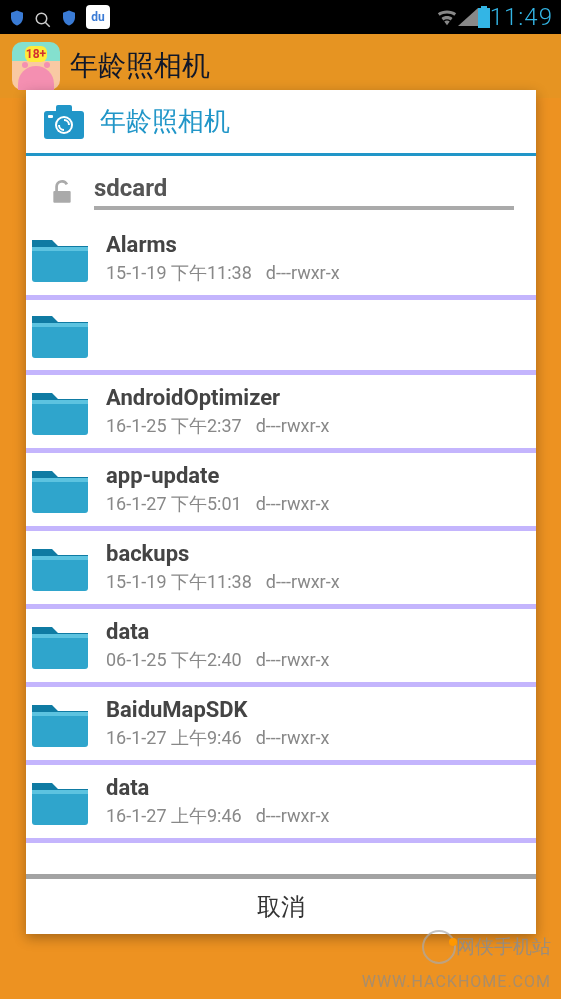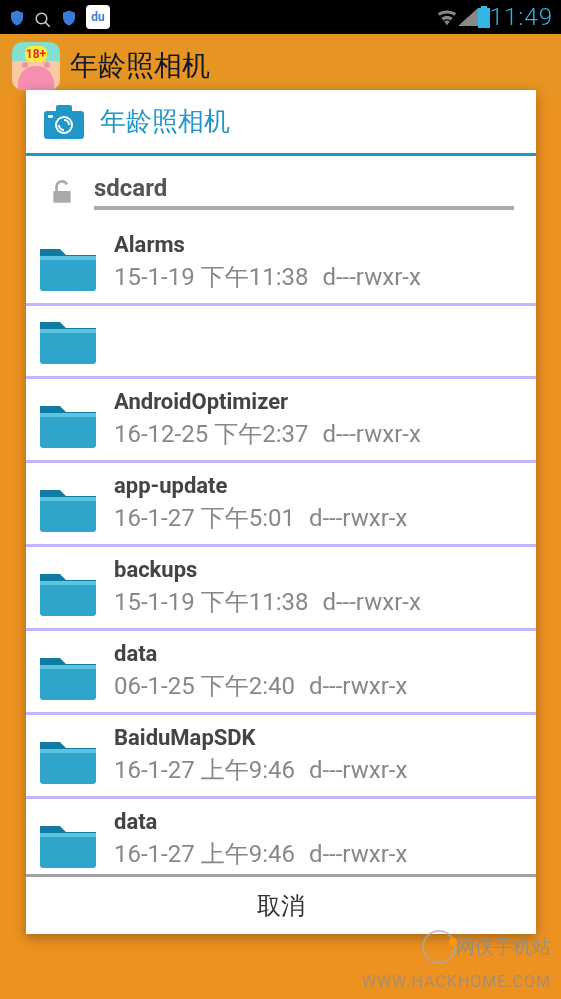--- a/index.html
+++ b/index.html
@@ -165,53 +165,53 @@
       height: 4px;
       background: #aaa;
       width: 100%;
     }
     .file-list {
       flex: 1;
       overflow: hidden;
     }
     .file-item {
       display: flex;
-      align-items: flex-end;
-      padding: 10px 12px;
-      border-bottom: 3px solid #c4b5fd;
+      align-items: center;
+      padding: 10px 4px;
+      border-bottom: 5px solid #c4b5fd;
       gap: 16px;
     }
     .folder-icon {
       width: 60px;
       height: 50px;
       flex-shrink: 0;
     }
     .file-info {
       flex: 1;
       min-width: 0;
     }
     .file-name {
       color: #444;
       font-size: 22px;
       font-weight: bold;
       margin-bottom: 4px;
     }
     .file-meta {
       color: #888;
-      font-size: 24px;
+      font-size: 18px;
     }
     .file-meta-perms {
       margin-left: 14px;
     }
     .cancel-bar {
       height: 60px;
       display: flex;
       align-items: center;
       justify-content: center;
-      border-top: 3px solid #a3a3a3;
+      border-top: 5px solid #a3a3a3;
     }
     .cancel-text {
       color: #333;
       font-size: 24px;
     }
     .watermark {
       position: absolute;
       bottom: 8px;
       right: 10px;
       z-index: 20;
@@ -349,21 +349,21 @@
       </div>
       <div class="file-item">
 <svg class="folder-icon" viewBox="0 0 60 50">
   <path fill="#0f7ba3" d="M2 6 h20 l6 6 h30 v4 H2 Z"></path>
   <rect x="2" y="13" width="56" height="35" rx="3" fill="#2fa5cc"></rect>
   <rect x="2" y="13" width="56" height="4" fill="#5cc3e0"></rect>
 </svg>
     <div class="file-info">
       <div class="file-name">AndroidOptimizer</div>
       <div class="file-meta">
-        <span>16-12-25 下午2:37</span><span class="file-meta-perms">d---rwxr-x</span>
+        <span>16-1-25 下午2:37</span><span class="file-meta-perms">d---rwxr-x</span>
       </div>
     </div>
       </div>
       <div class="file-item">
 <svg class="folder-icon" viewBox="0 0 60 50">
   <path fill="#0f7ba3" d="M2 6 h20 l6 6 h30 v4 H2 Z"></path>
   <rect x="2" y="13" width="56" height="35" rx="3" fill="#2fa5cc"></rect>
   <rect x="2" y="13" width="56" height="4" fill="#5cc3e0"></rect>
 </svg>
     <div class="file-info">

